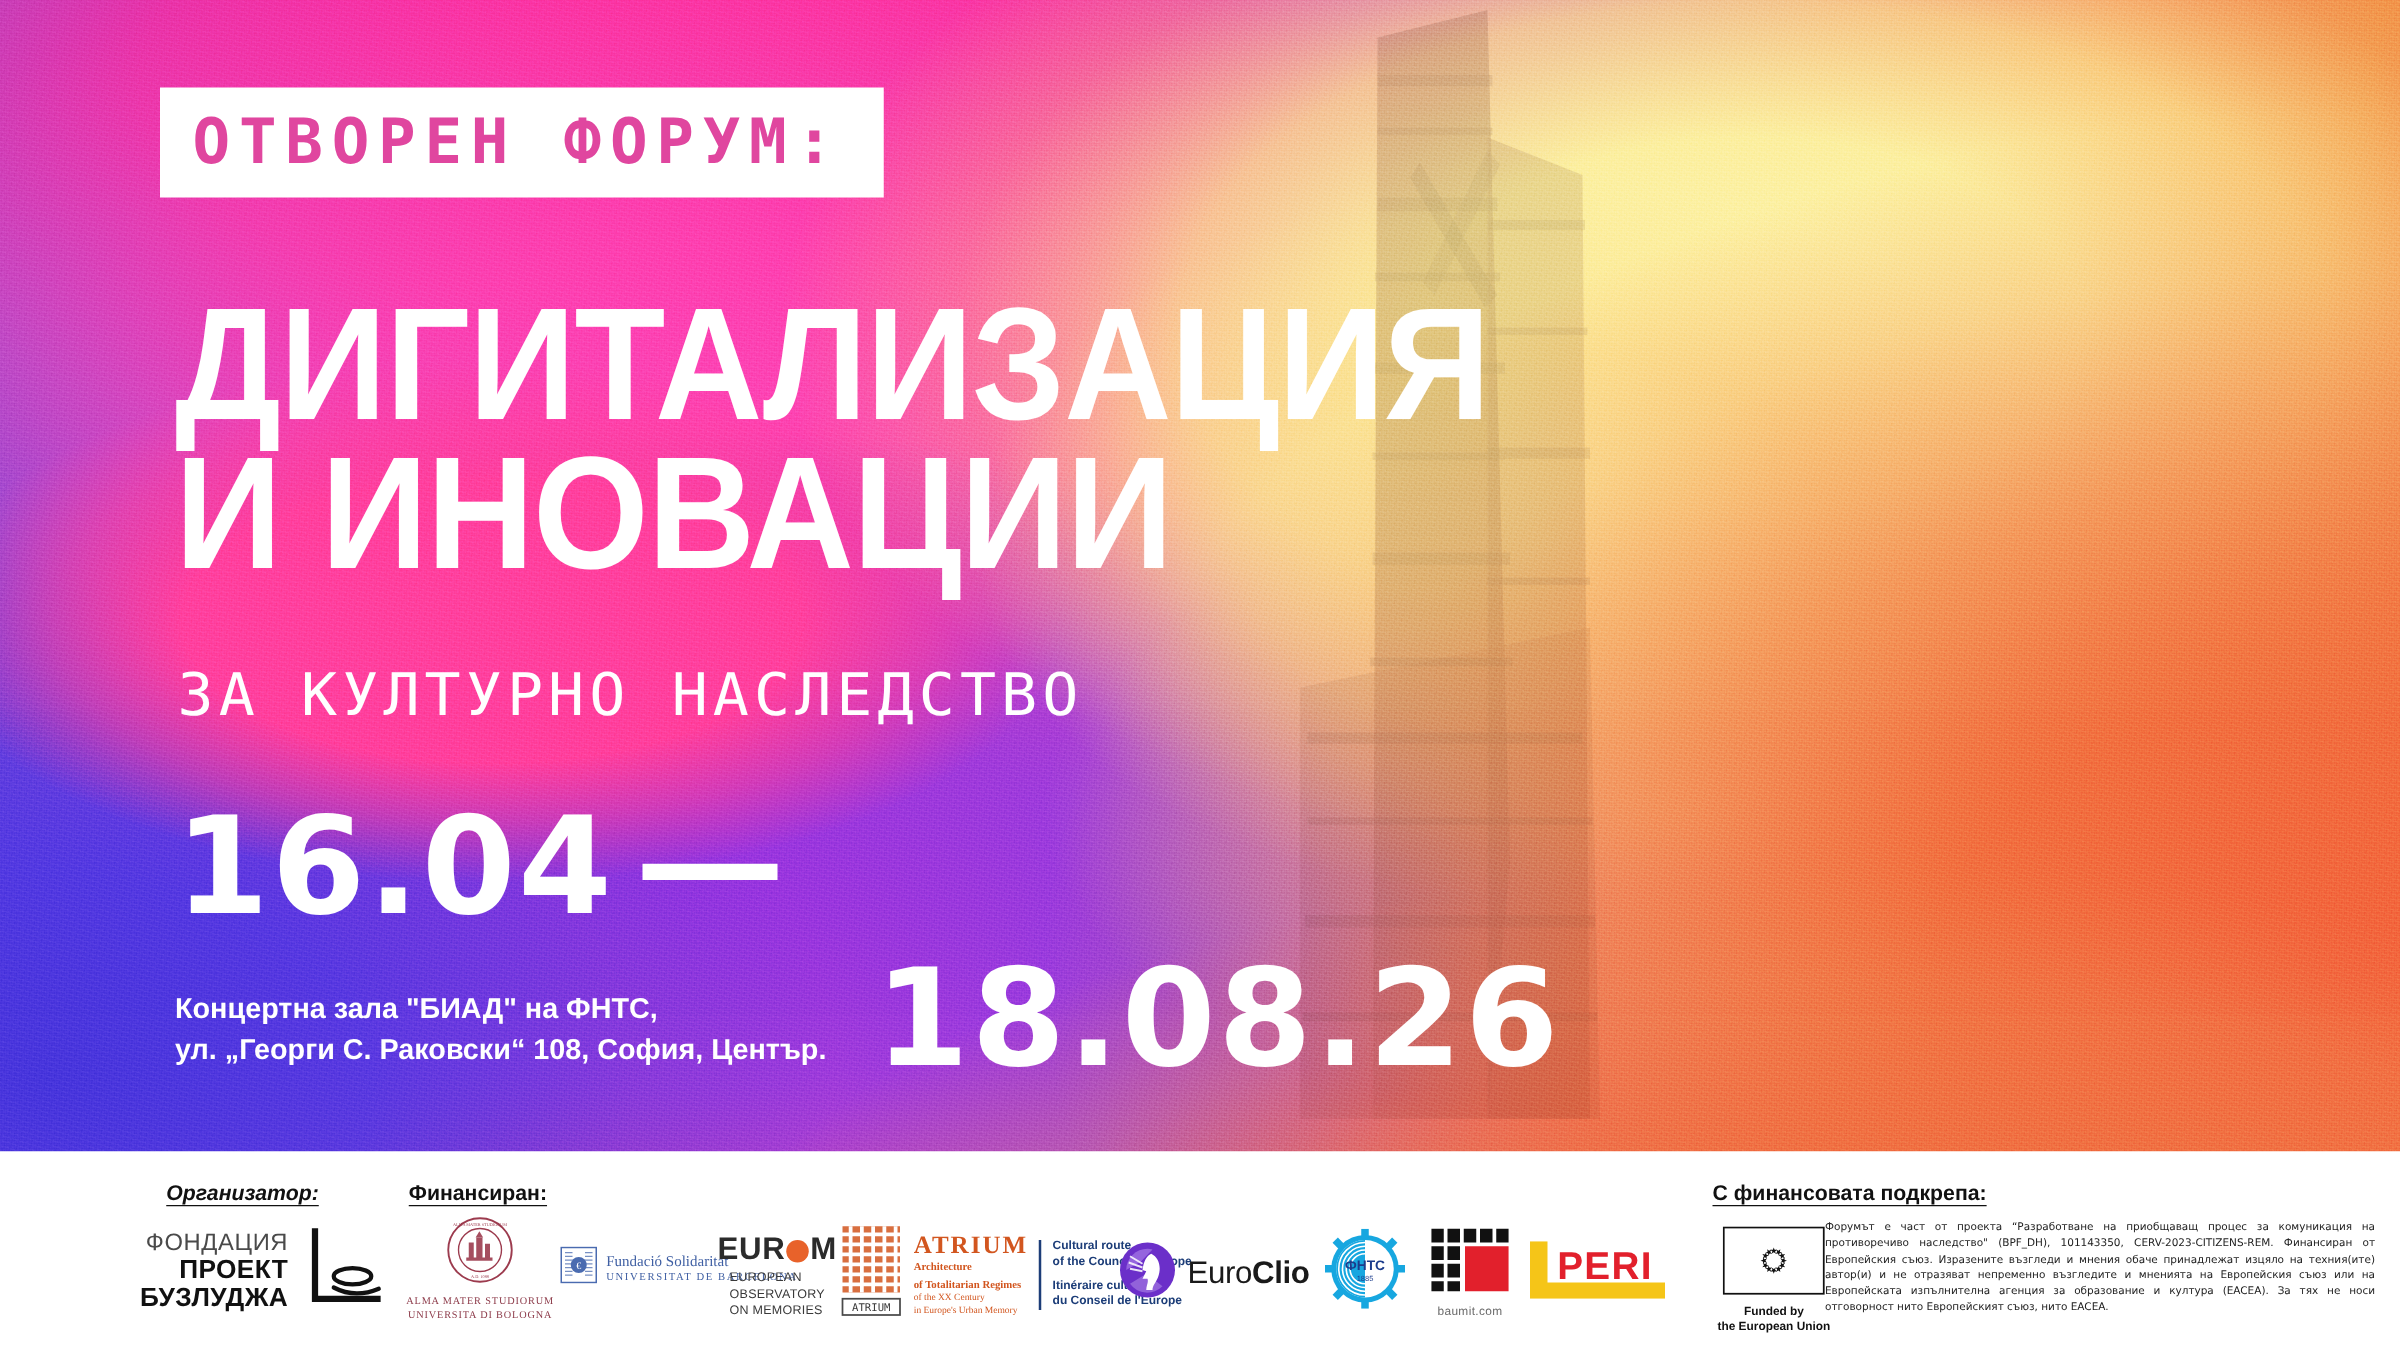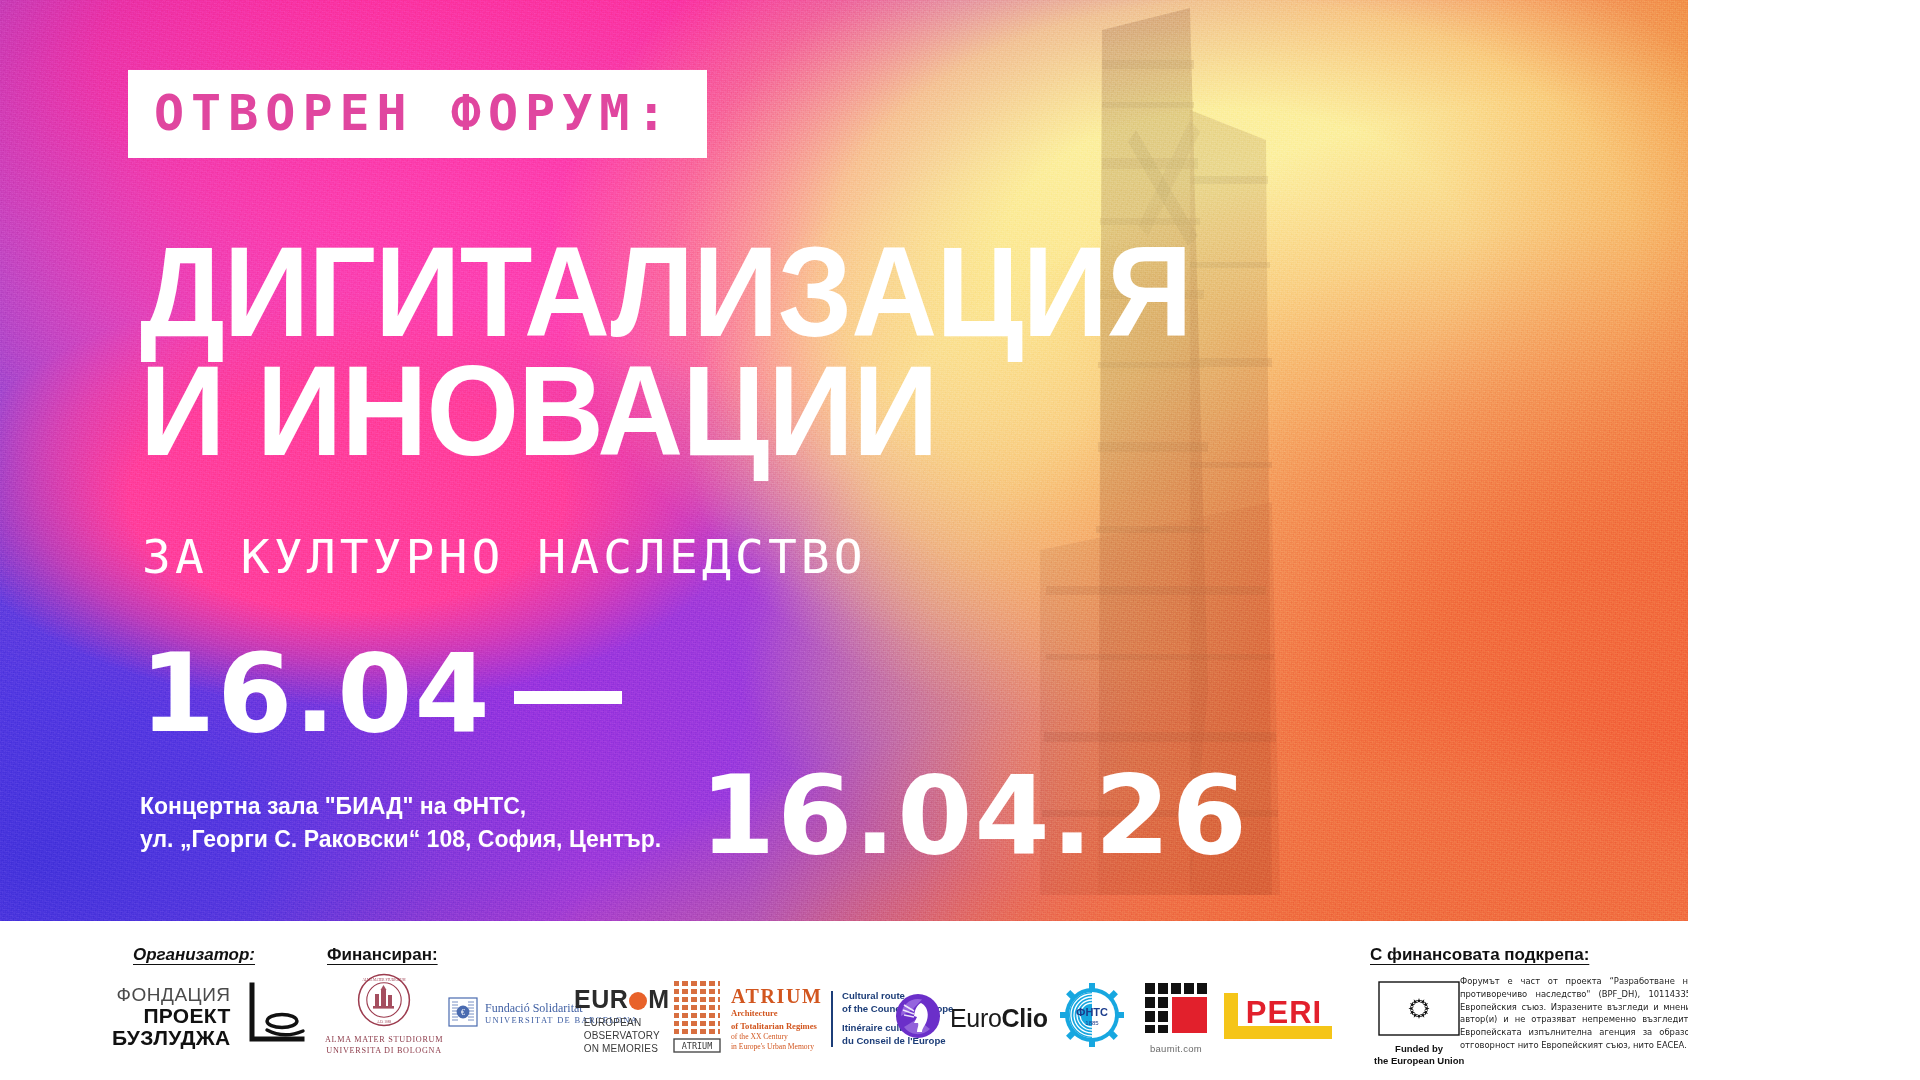--- a/index.html
+++ b/index.html
@@ -1,21 +1,21 @@
 <!DOCTYPE html>
 <html><head>
 <meta charset="utf-8">
 <style>
   html,body{margin:0;padding:0;}
   body{
     width:1920px;height:1080px;overflow:hidden;
     font-family:"Liberation Sans","DejaVu Sans",sans-serif;
     background:#ffffff;
   }
-  .poster{position:relative;width:1688px;height:1080px;overflow:hidden;}
+  .poster{position:relative;width:1920px;height:1080px;overflow:hidden;}
 
   
   .bg{position:absolute;inset:0;overflow:hidden;}
   .bg-layer{position:absolute;inset:0;}
 
   .g-base{
     background:
       linear-gradient(103deg,
         #5a4fe0 0%,
         #6b44d8 6%,
@@ -313,21 +313,21 @@
       <span class="title-line">И ИНОВАЦИИ</span>
     </div>
 
     <div class="subtitle">ЗА КУЛТУРНО НАСЛЕДСТВО</div>
 
     <div class="date1">
       <span class="num">16.04</span>
       <span class="dash"></span>
     </div>
 
-    <div class="date2">16.04.26</div>
+    <div class="date2">18.08.26</div>
 
     <div class="venue">
       <div>Концертна зала "БИАД" на ФНТС,</div>
       <div>ул. „Георги С. Раковски“ 108, София, Център.</div>
     </div>
 
     <div class="footer">
 
       <div class="f-head h-org">Организатор:</div>
       <div class="f-head h-part">Финансиран:</div>

